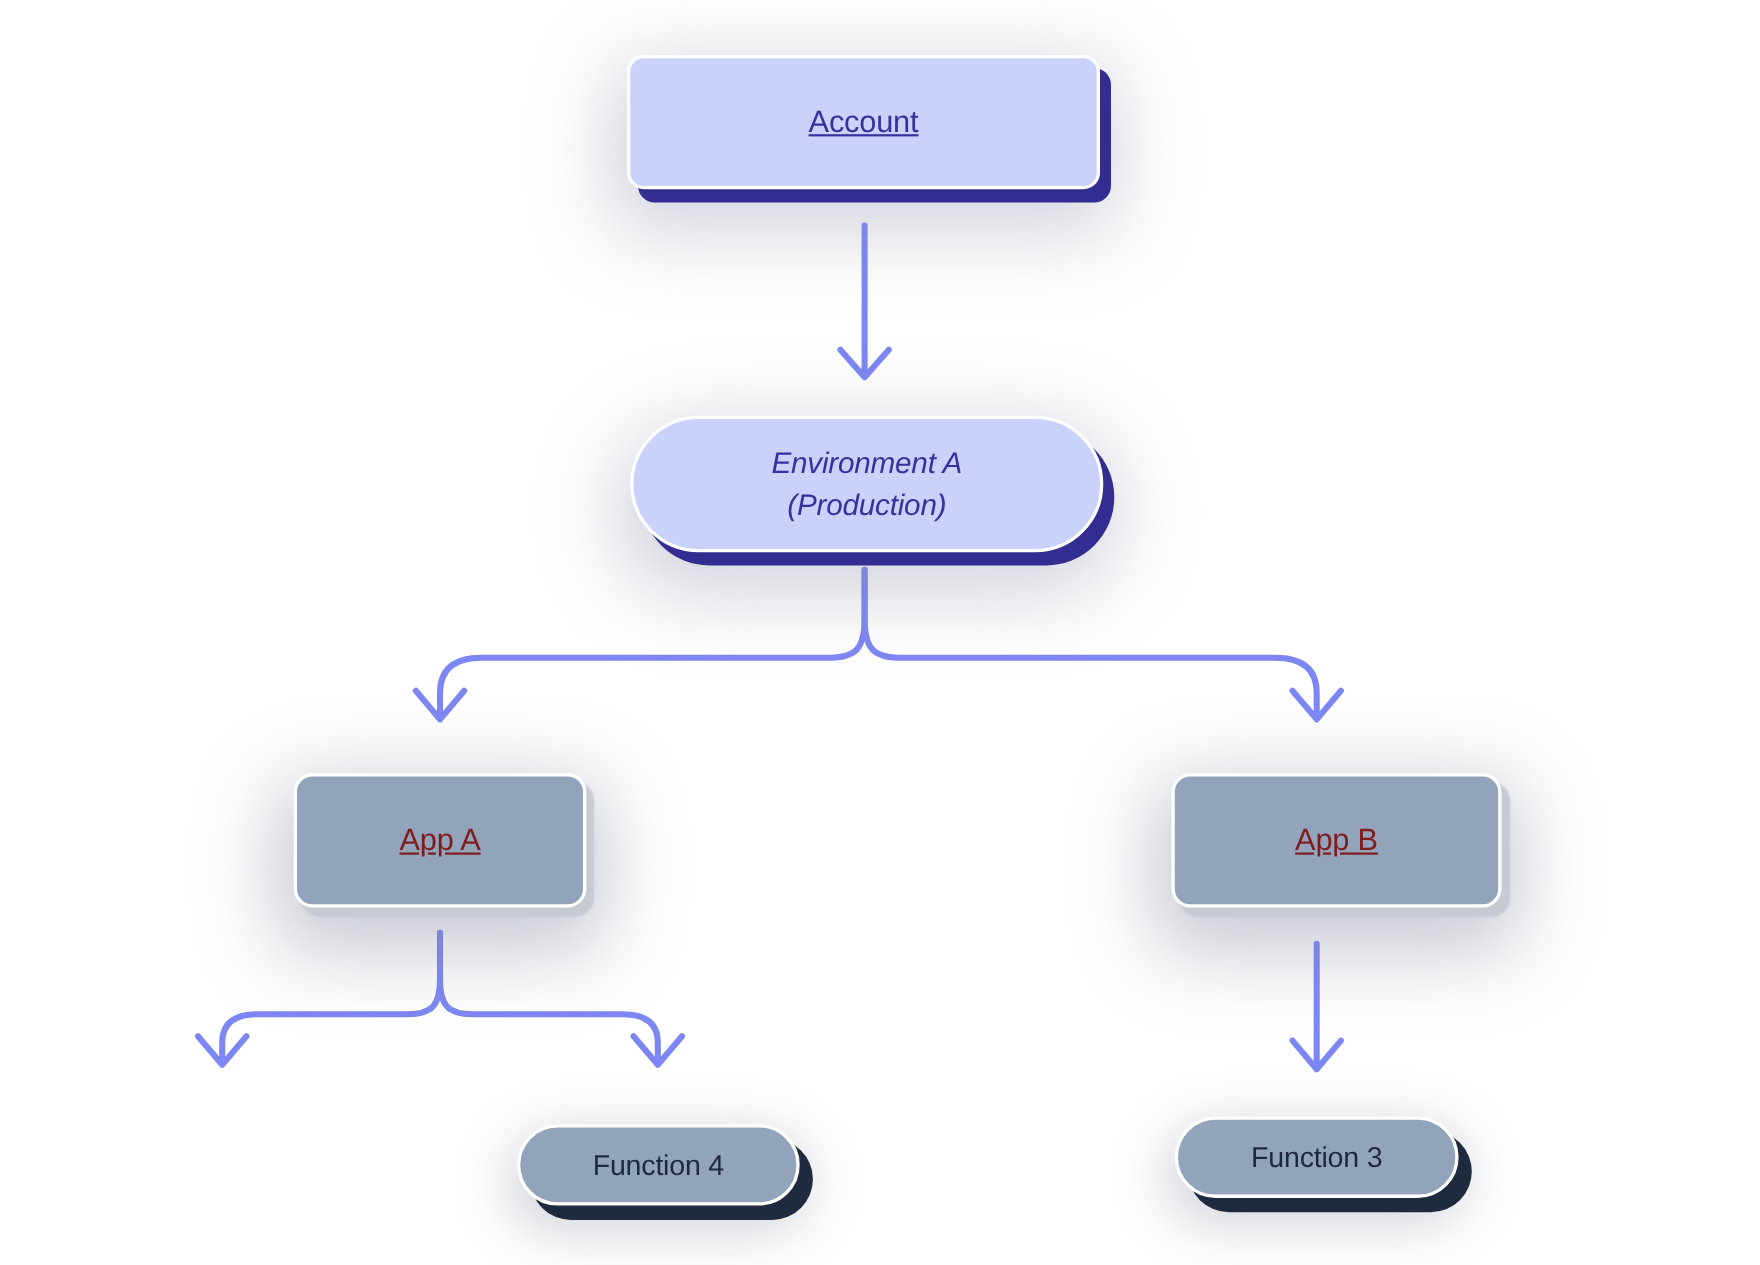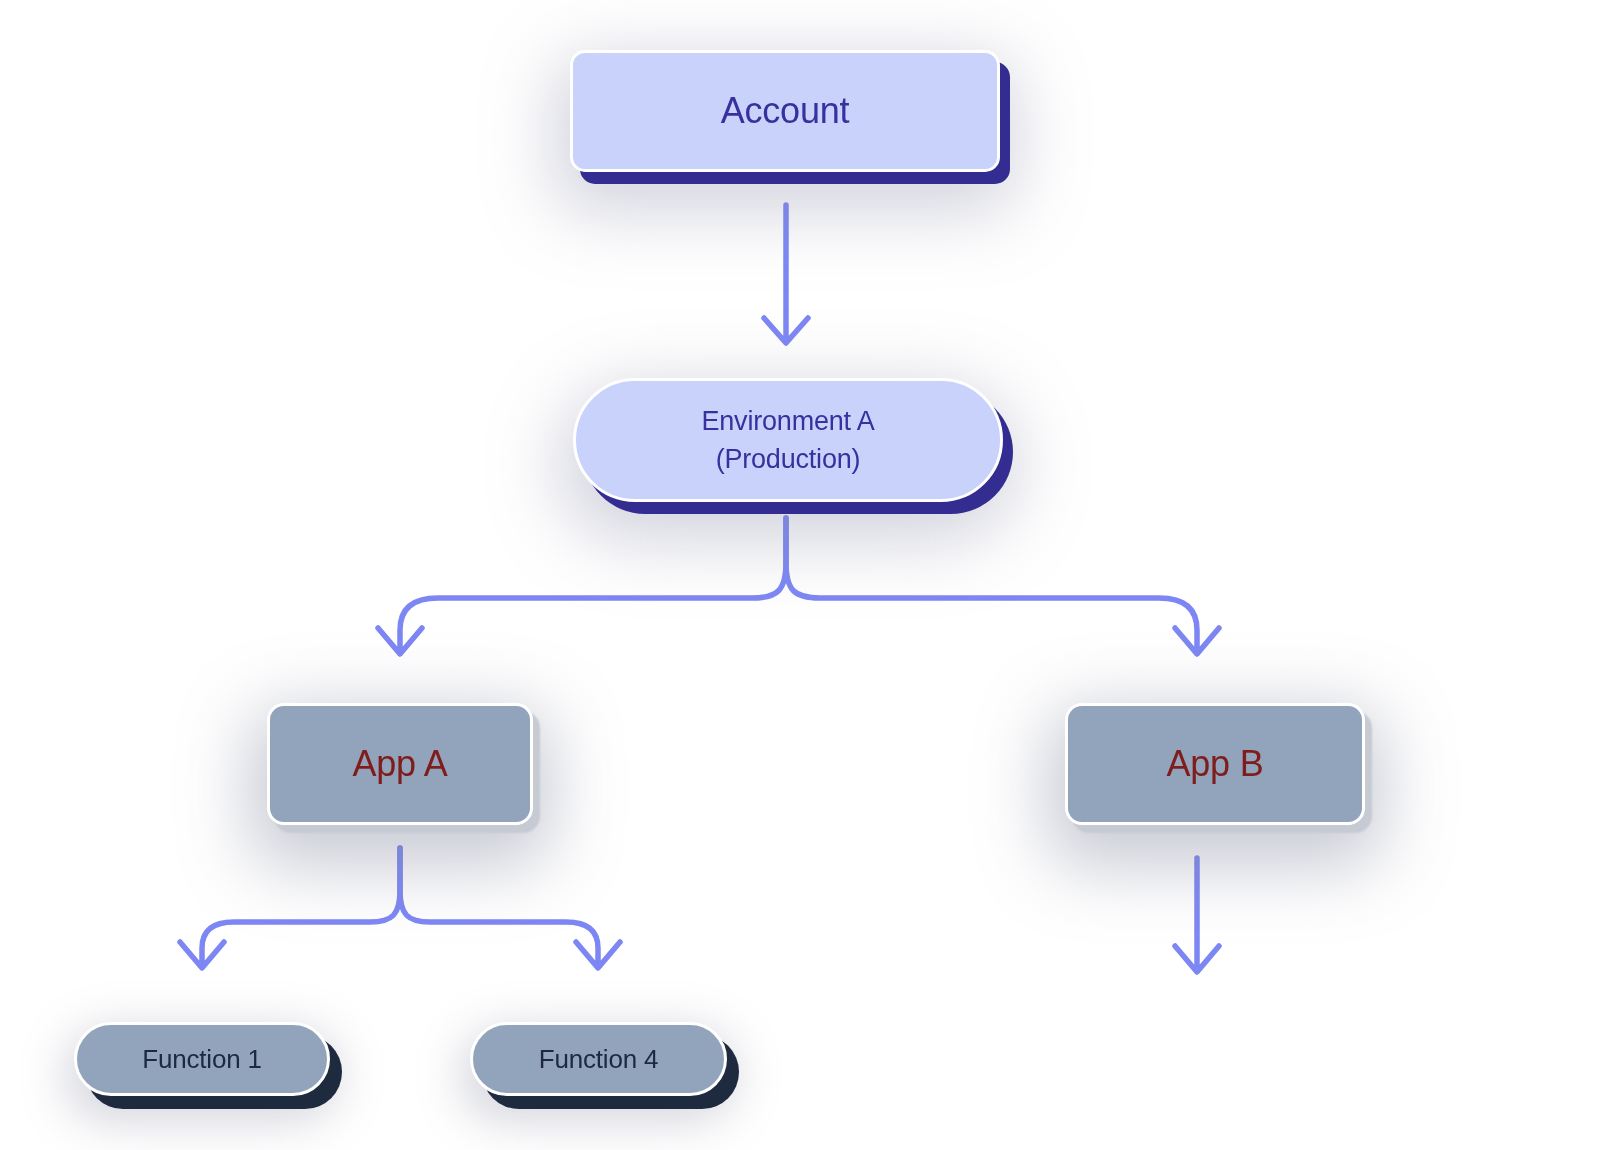--- a/index.html
+++ b/index.html
@@ -23,38 +23,38 @@
   }
   .node .label{display:block;}
 
   
   .lavender{
     background:#c8d2fb;
     color:#37309e;
     box-shadow:10px 12px 0 #332d91, 0 24px 70px 16px rgba(128,132,160,.35);
   }
   .lavender.rect{border-radius:15px;}
-  .lavender.pill{border-radius:64px;}
+  .lavender.pill{border-radius:64px;font-style:italic;}
 
   
   .slate{
     background:#92a4bc;
     color:#7f1d1d;
   }
   .slate.rect{
     border-radius:17px;
     box-shadow:7px 8px 2px #c6cad3, 0 24px 70px 18px rgba(126,131,153,.42);
   }
   .slate.pill{
     border-radius:48px;
     color:#1d2940;
     box-shadow:12px 13px 0 #1e2a3e, 0 16px 46px 10px rgba(126,131,153,.32);
   }
 
-  .fs28{font-size:36px;}
+  .fs28{font-size:28px;text-decoration:underline;}
   .fs27{font-size:27px;line-height:1.42;}
   .fs26{font-size:26px;}
 </style>
 </head>
 <body>
 
 <div class="stage">
 
   <svg class="edges" viewBox="0 0 1600 1150" aria-hidden="true">
     <path d="M786 205 L786 336 M764 318 L786 343 L808 318" stroke="#7d87f3"></path>
@@ -75,22 +75,22 @@
   </div>
 
   <div class="node slate rect fs28" style="left:267px;top:703px;width:266px;height:122px;">
     <span class="label">App A</span>
   </div>
 
   <div class="node slate rect fs28" style="left:1065px;top:703px;width:300px;height:122px;">
     <span class="label">App B</span>
   </div>
 
-  <div class="node slate pill fs26" style="left:74px;top:1022px;width:256px;height:74px;">
-    <span class="label">Function 1</span>
-  </div>
 
   <div class="node slate pill fs26" style="left:470px;top:1022px;width:257px;height:74px;">
     <span class="label">Function 4</span>
   </div>
 
+  <div class="node slate pill fs26" style="left:1068px;top:1015px;width:258px;height:74px;">
+    <span class="label">Function 3</span>
+  </div>
 
 </div>
 
 </body></html>

